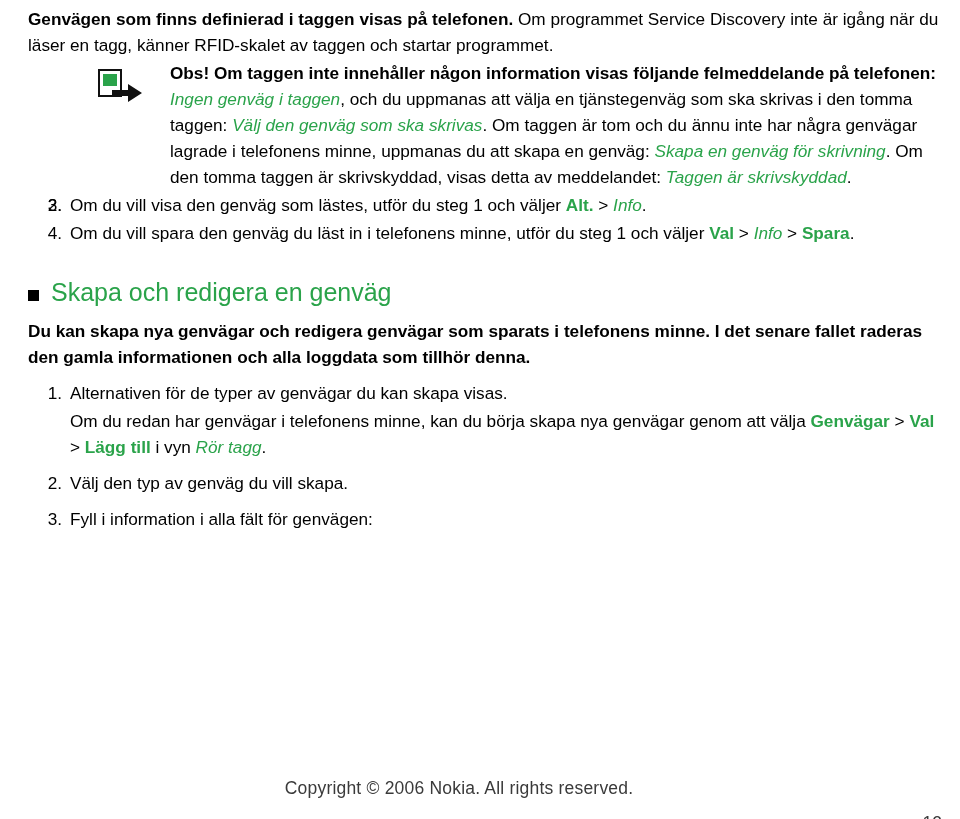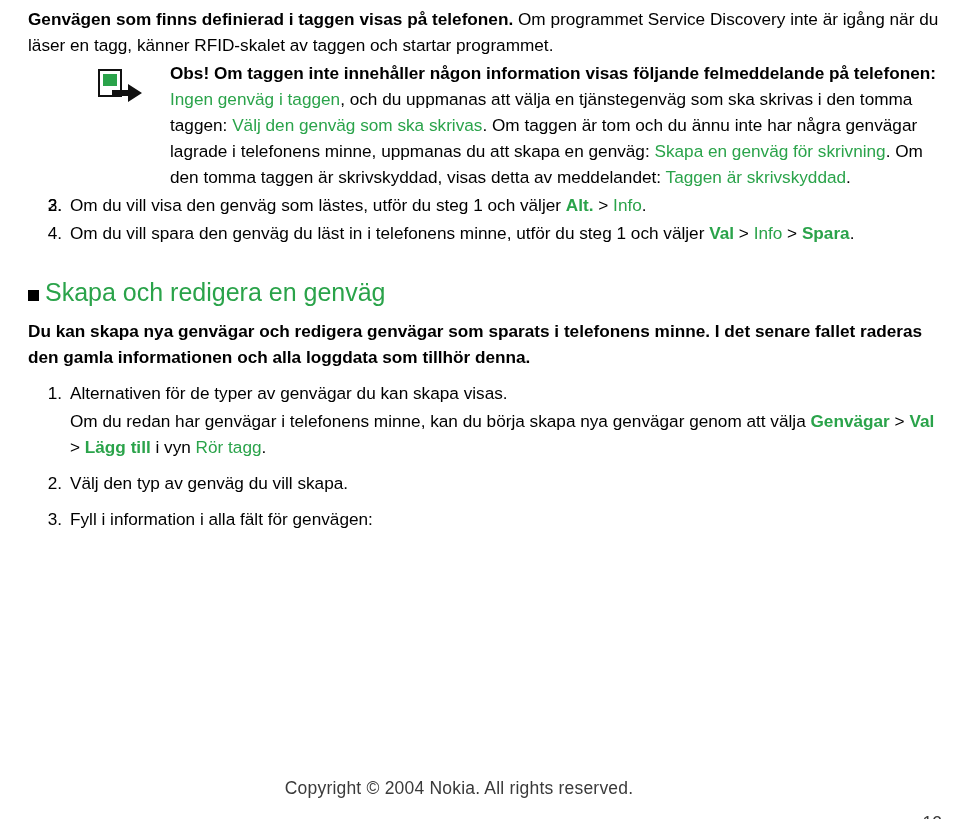--- a/index.html
+++ b/index.html
@@ -26,21 +26,21 @@
     left: 28px;
     top: 0px;
     width: 918px;
   }
   p {
     margin: 0;
     font-size: 17.2px;
     line-height: 26px;
   }
   .green { color: #2aa34a; }
-  .green-i { color: #2aa34a; }
+  .green-i { color: #2aa34a; font-style: italic; }
   .bold { font-weight: bold; margin-top: 24px; }
 
   
   .intro {
     margin-top: 6px;
     font-size: 17.2px;
     line-height: 26px;
   }
 
   
@@ -73,21 +73,21 @@
   }
   .sub-para {
     margin-top: 2px;
   }
 
   
   .heading-row {
     margin-top: 30px;
     display: flex;
     align-items: center;
-    gap: 6px;
+    gap: 12px;
   }
   .heading-square {
     width: 11px;
     height: 11px;
     background: #000;
     display: inline-block;
     margin-top: 6px;
   }
   .heading-text {
     font-size: 25px;
@@ -183,16 +183,16 @@
     </div>
 
     <div class="numbered" style="margin-top:10px;">
       <span class="num">3.</span>
       <p>Fyll i information i alla fält för genvägen:</p>
     </div>
 
   </div>
 
   <div class="footer">
-    <div class="footer-copy">Copyright © 2004 Nokia. All rights reserved.</div>
+    <div class="footer-copy">Copyright © 2006 Nokia. All rights reserved.</div>
     <div class="footer-page">12</div>
   </div>
 </div>
 
 </body></html>

